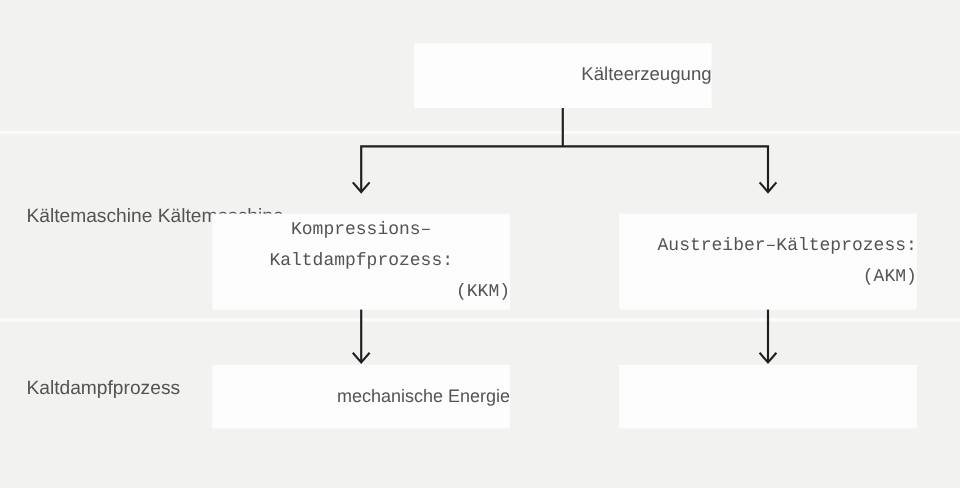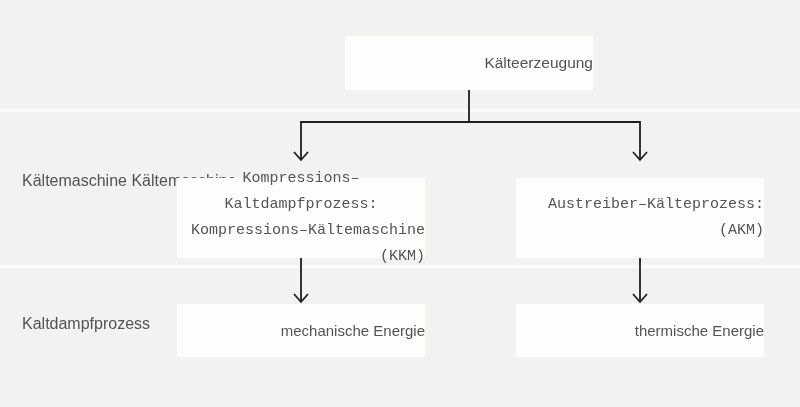--- a/index.html
+++ b/index.html
@@ -101,34 +101,32 @@
     <span class="ln">Kälteerzeugung</span>
   </div>
 
   <div class="row-label process">
     <span class="ln">Kältemaschine</span>
     <span class="ln">Kältemaschine</span>
   </div>
 
   <div class="node proc-box proc-left">
     <span class="ln">Kompressions–Kaltdampfprozess:</span>
-    <span class="ln">Kompressions–Kältemaschine</span>
     <span class="ln">(KKM)</span>
   </div>
 
   <div class="node proc-box proc-right">
     <span class="ln">Austreiber–Kälteprozess:</span>
     <span class="ln">(AKM)</span>
   </div>
 
   <div class="row-label energy">
     <span class="ln">Kaltdampfprozess</span>
   </div>
 
   <div class="node energy-box energy-left">
     <span class="ln">mechanische Energie</span>
   </div>
 
   <div class="node energy-box energy-right">
-    <span class="ln">thermische Energie</span>
   </div>
 
 </div>
 
 </body></html>

